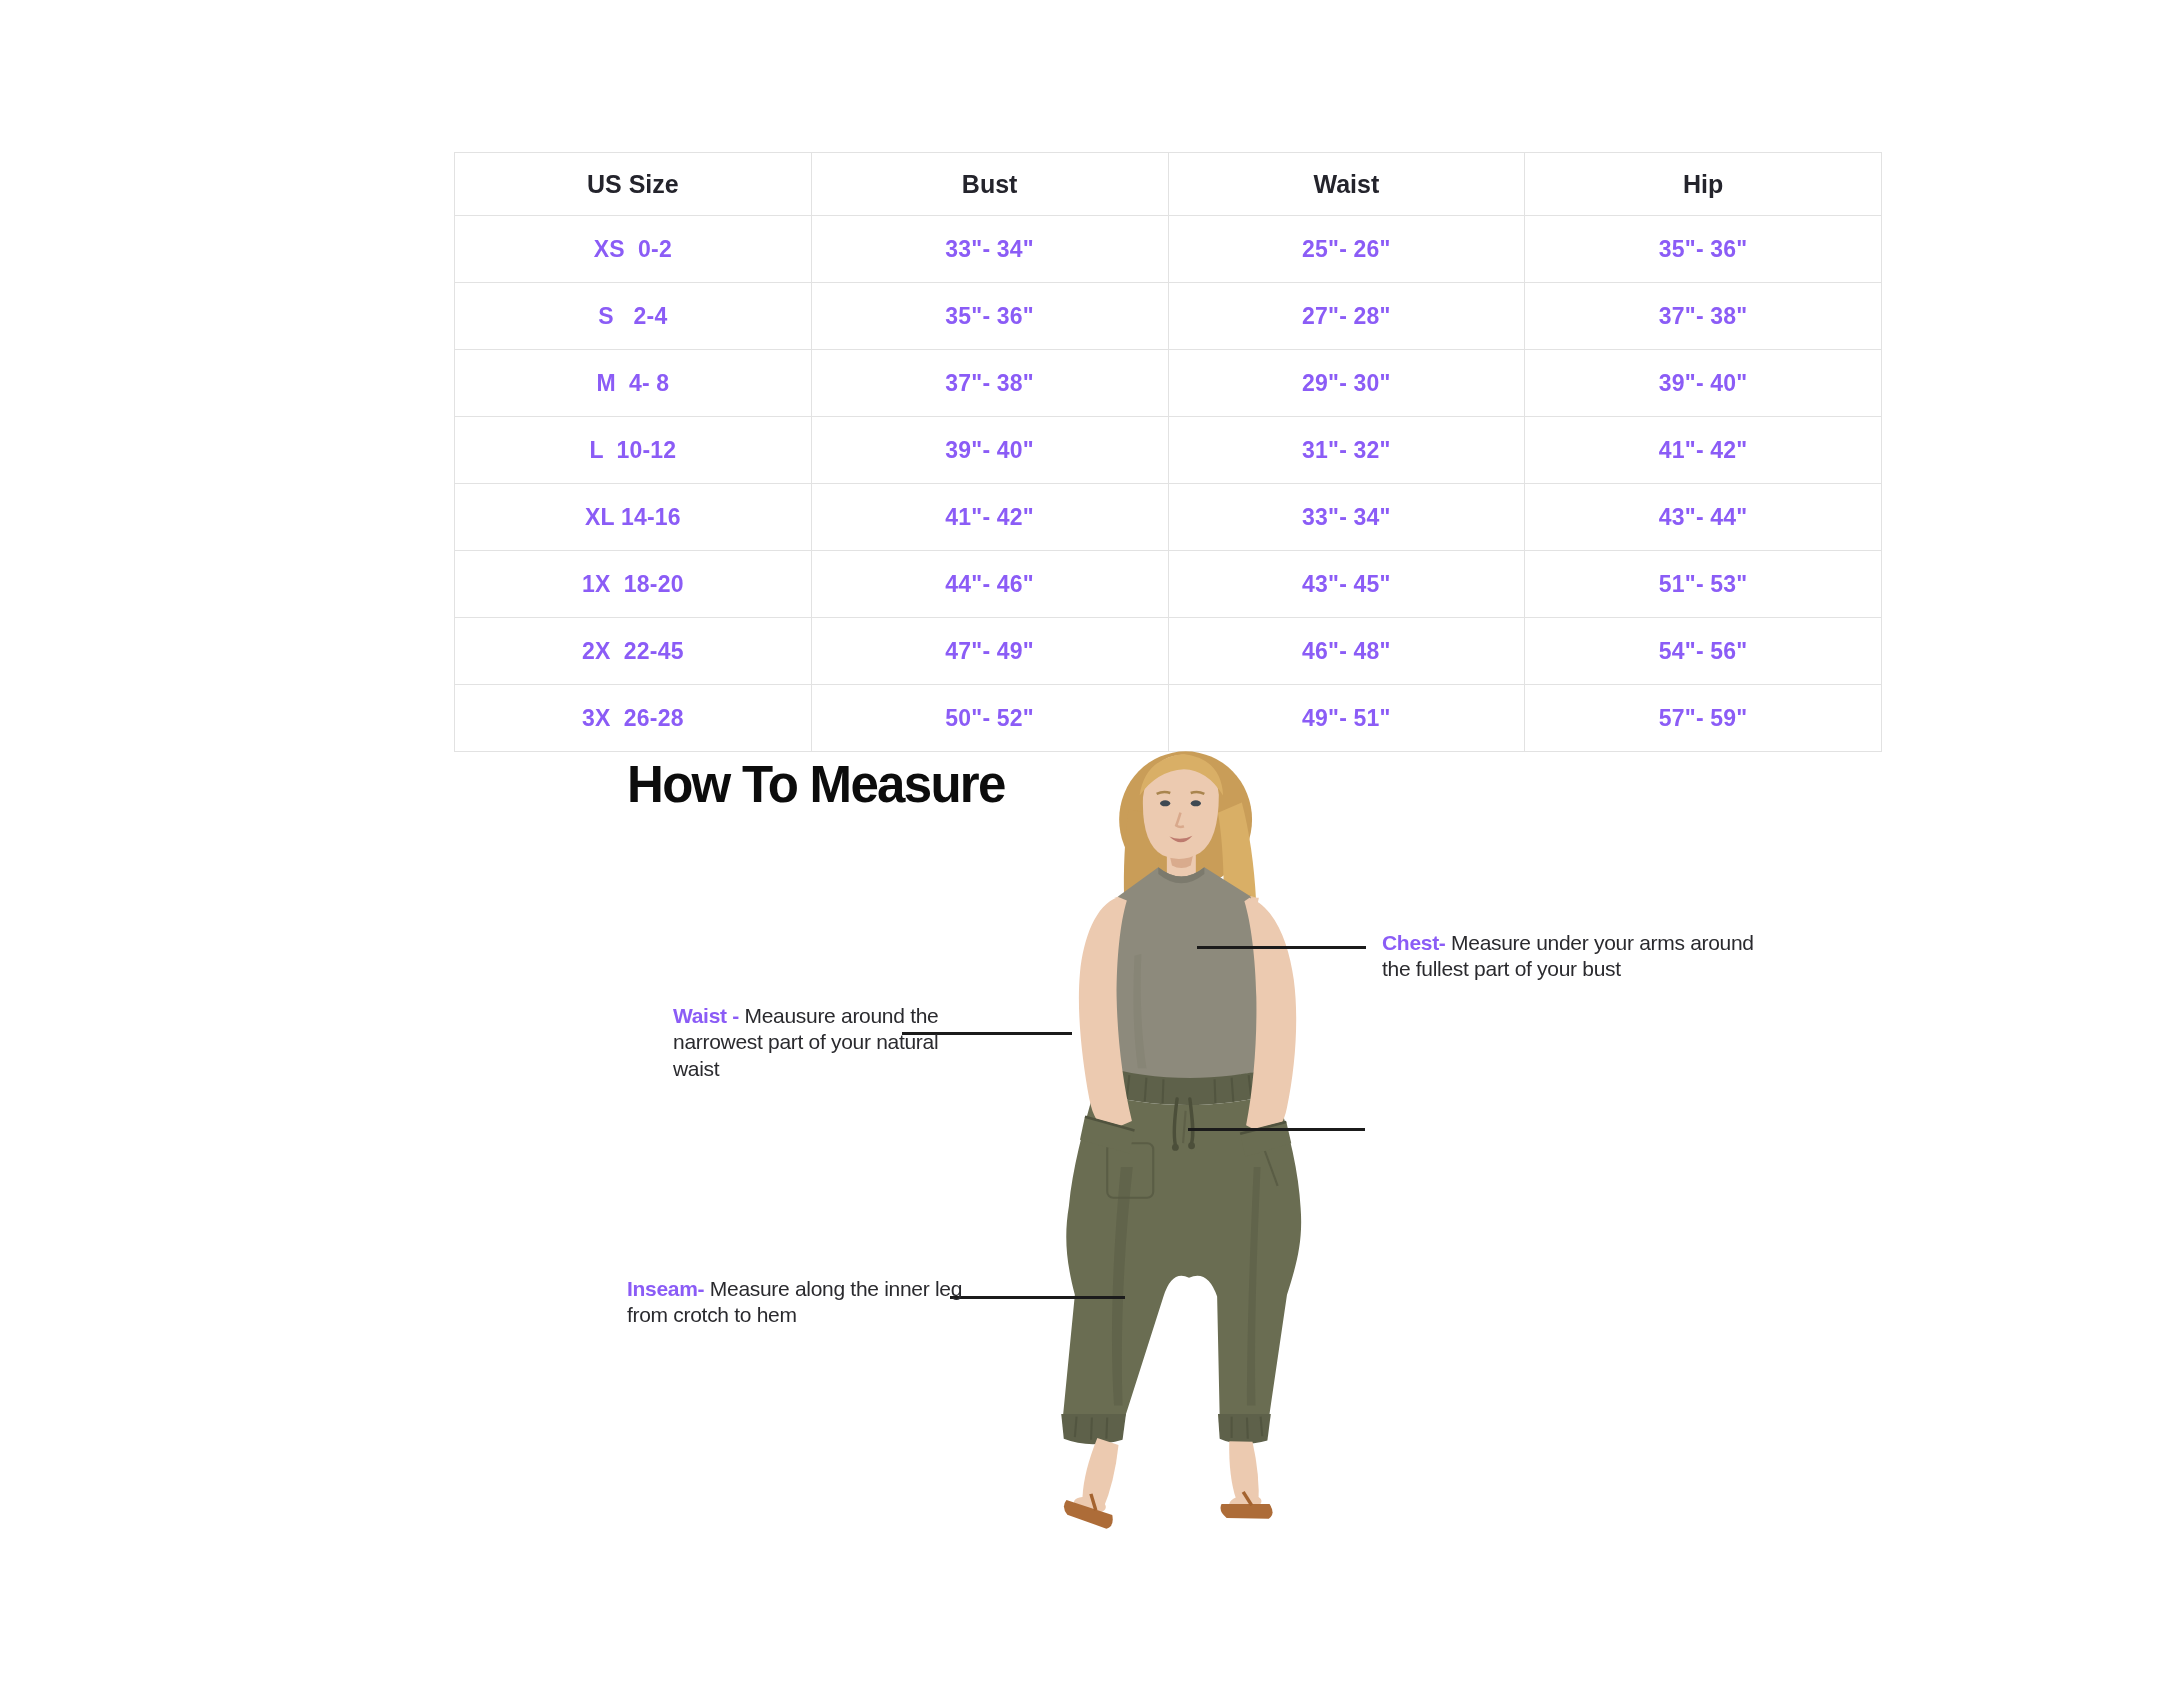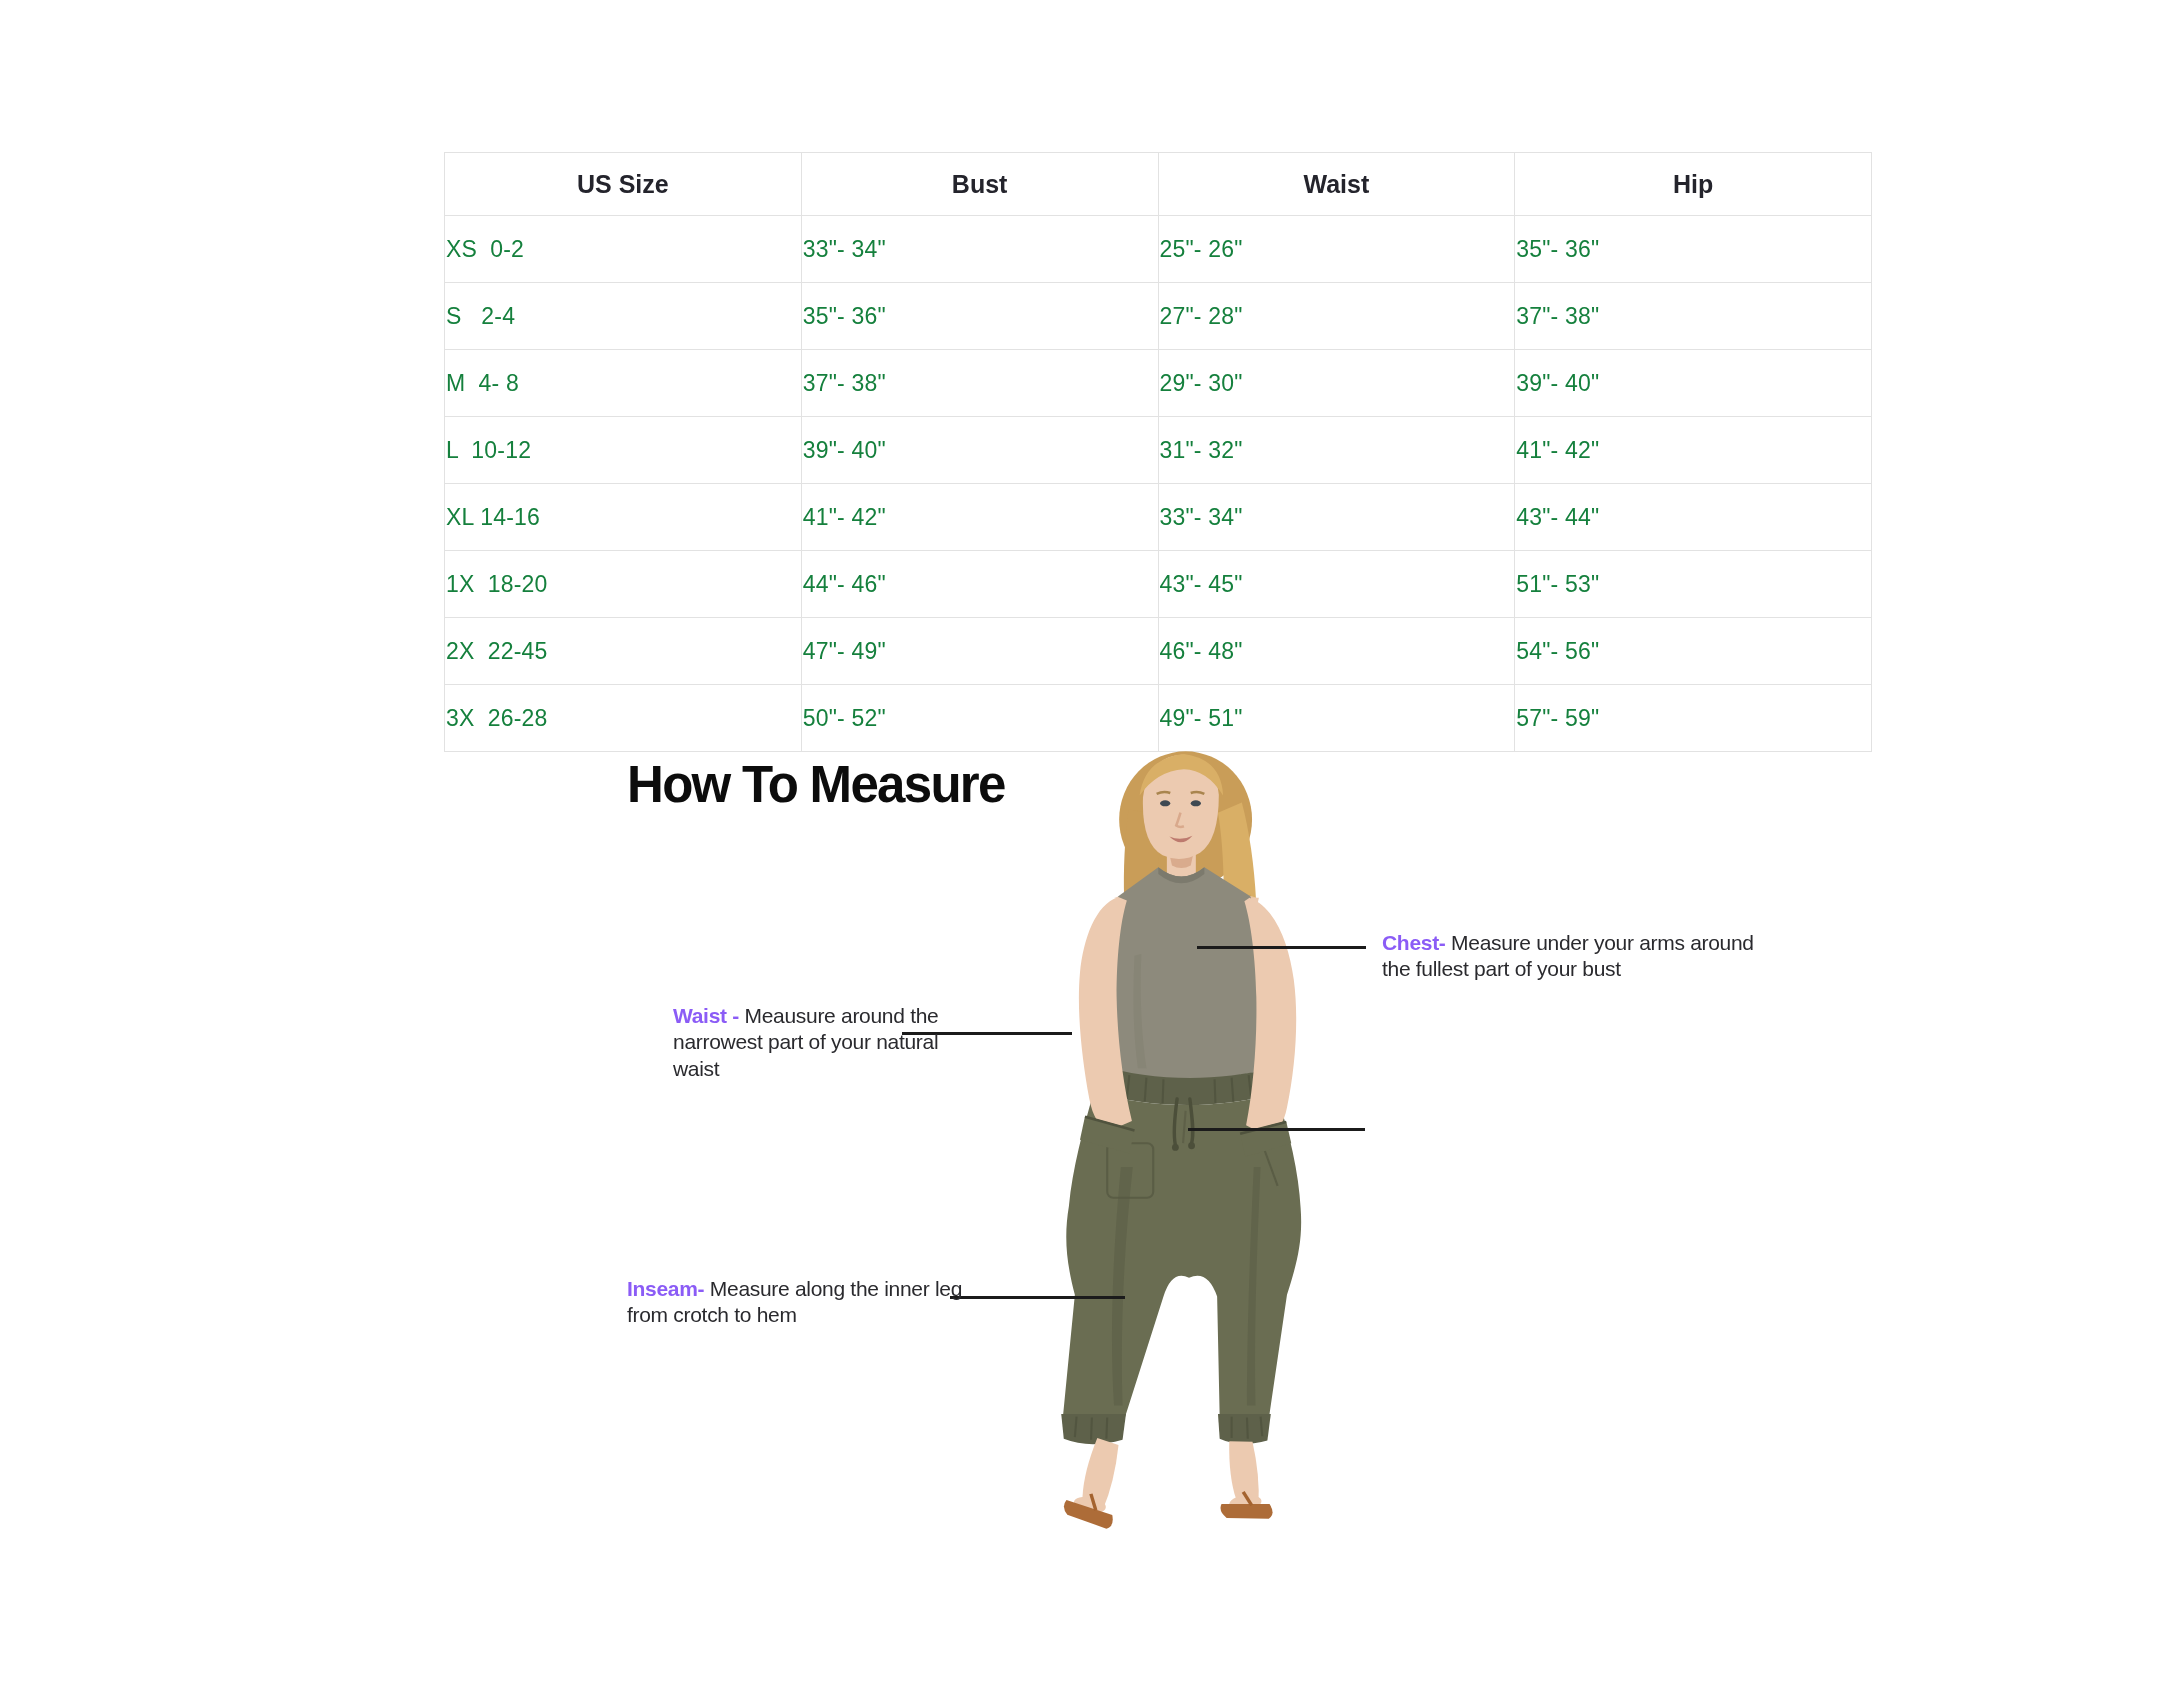--- a/index.html
+++ b/index.html
@@ -1,26 +1,26 @@
 <!DOCTYPE html>
 <html style="font-size:13.6px"><head>
 <meta charset="utf-8">
 <style>
   html,body{margin:0;padding:0;background:#ffffff;}
   #page{position:relative;width:2181px;height:1685px;background:#ffffff;overflow:hidden;
         font-family:"Liberation Sans", sans-serif;}
 
   
-  #size-table{position:absolute;left:444px;top:152px;width:1428px;
+  #size-table{position:absolute;left:454px;top:152px;width:1428px;
               border-collapse:collapse;table-layout:fixed;}
   #size-table th{height:60px;font-size:25px;font-weight:700;color:#24242c;
                  border:0.9px solid #e2e2e2;text-align:center;vertical-align:middle;
                  white-space:pre;background:#ffffff;}
-  #size-table td{height:64px;font-size:23px;font-weight:400;color:#15803d;
-                 border:0.9px solid #e2e2e2;text-align:left;vertical-align:middle;
+  #size-table td{height:64px;font-size:23px;font-weight:700;color:#8b5cf6;
+                 border:0.9px solid #e2e2e2;text-align:center;vertical-align:middle;
                  white-space:pre;background:#ffffff;letter-spacing:0.2px;}
 
   
   #measure-title{position:absolute;left:627px;top:763px;font-size:51px;line-height:43px;
                  font-weight:700;color:#0c0c0c;letter-spacing:-1.7px;}
 
   .note{position:absolute;font-size:21px;line-height:26.4px;color:#2a2a2e;letter-spacing:-0.3px;}
   .note b{color:#8b5cf6;font-weight:700;}
   .note .rest{white-space:pre-line;}
   #note-chest {left:1382px;top:930px;width:400px;}

